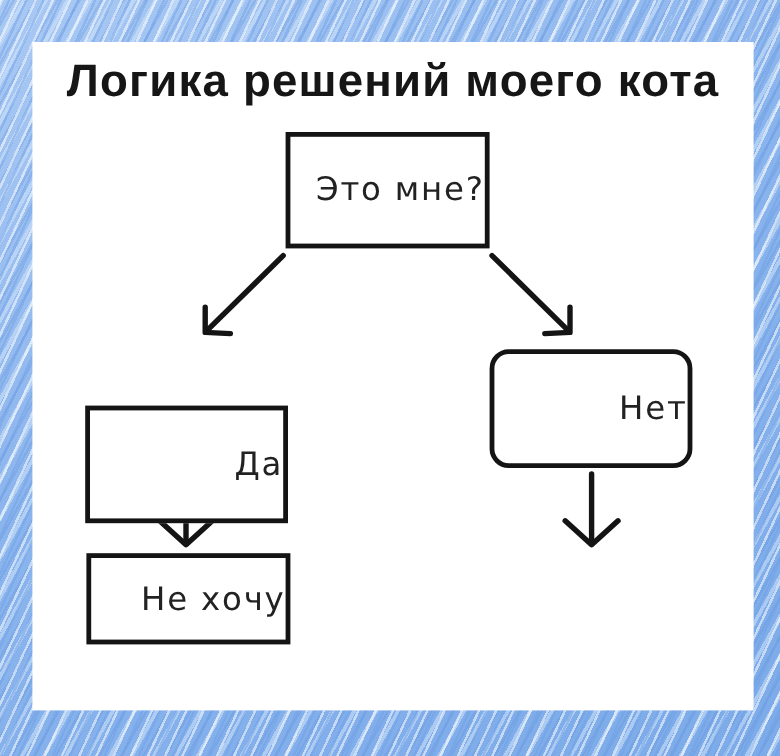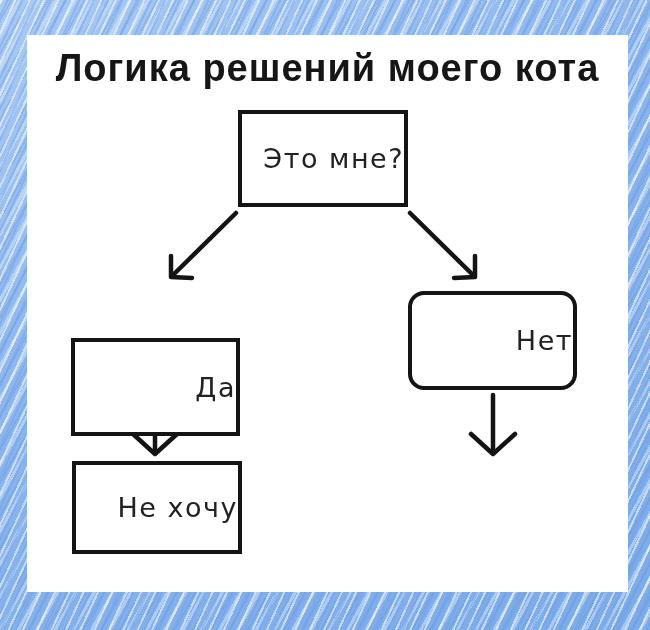--- a/index.html
+++ b/index.html
@@ -57,21 +57,21 @@
     justify-content: flex-end;
     font-size: 27px;
     letter-spacing: 1.5px;
     color: #222222;
     white-space: nowrap;
   }
 
   .node-question   { left: 238px; top: 110px; width: 170px; height: 97px; }
   .node-yes        { left:  71px; top: 290px; width: 169px; height: 98px; margin-top: 48px; }
   .node-no         { left: 408px; top: 291px; width: 169px; height: 99px; border-radius: 16px; }
-  .node-yes-result { left:  72px; top: 461px; width: 170px; height: 93px; padding-left: 27px; }
+  .node-yes-result { left:  72px; top: 461px; width: 170px; height: 76px; padding-left: 27px; }
   .node-no-result  { left: 409px; top: 461px; width: 169px; height: 97px; }
 
   .arrows {
     position: absolute;
     left: 0; top: 0;
     pointer-events: none;
   }
   .arrows path {
     stroke: #141414;
     stroke-width: 4.5;

